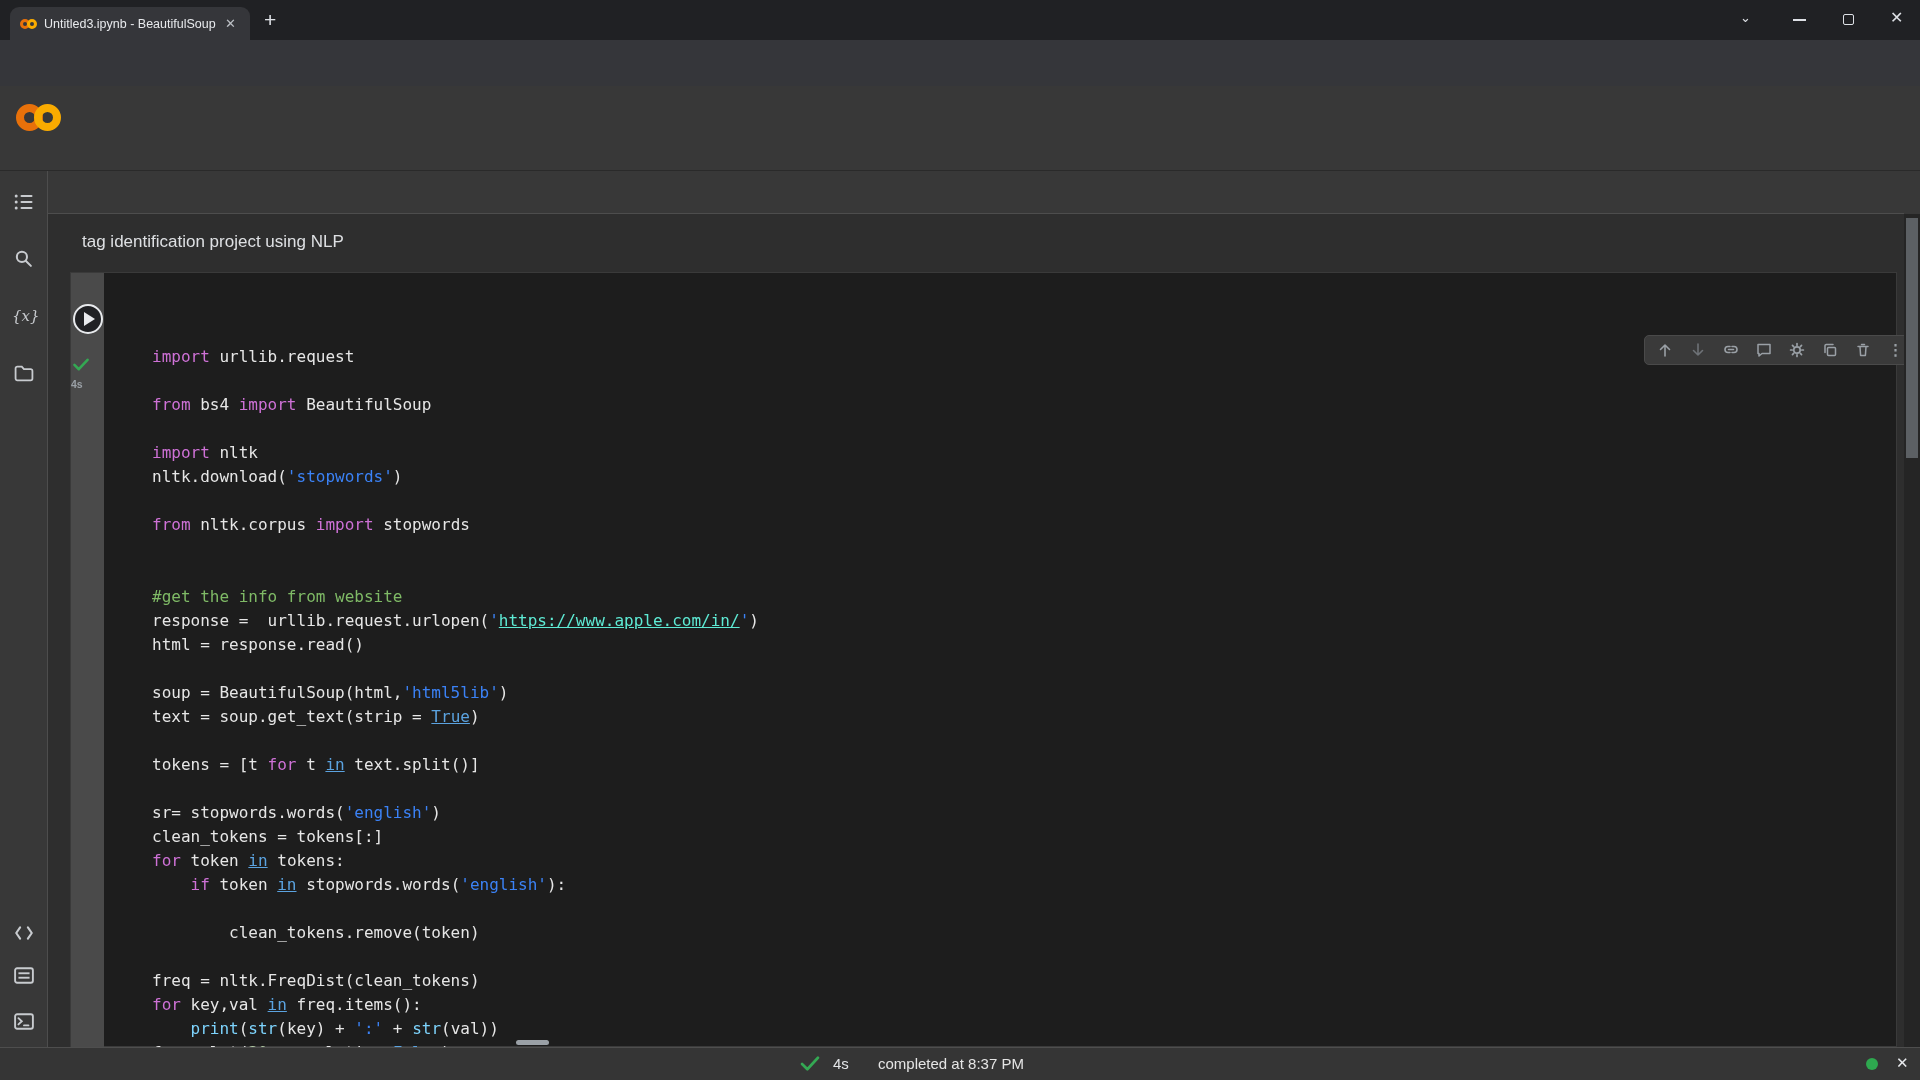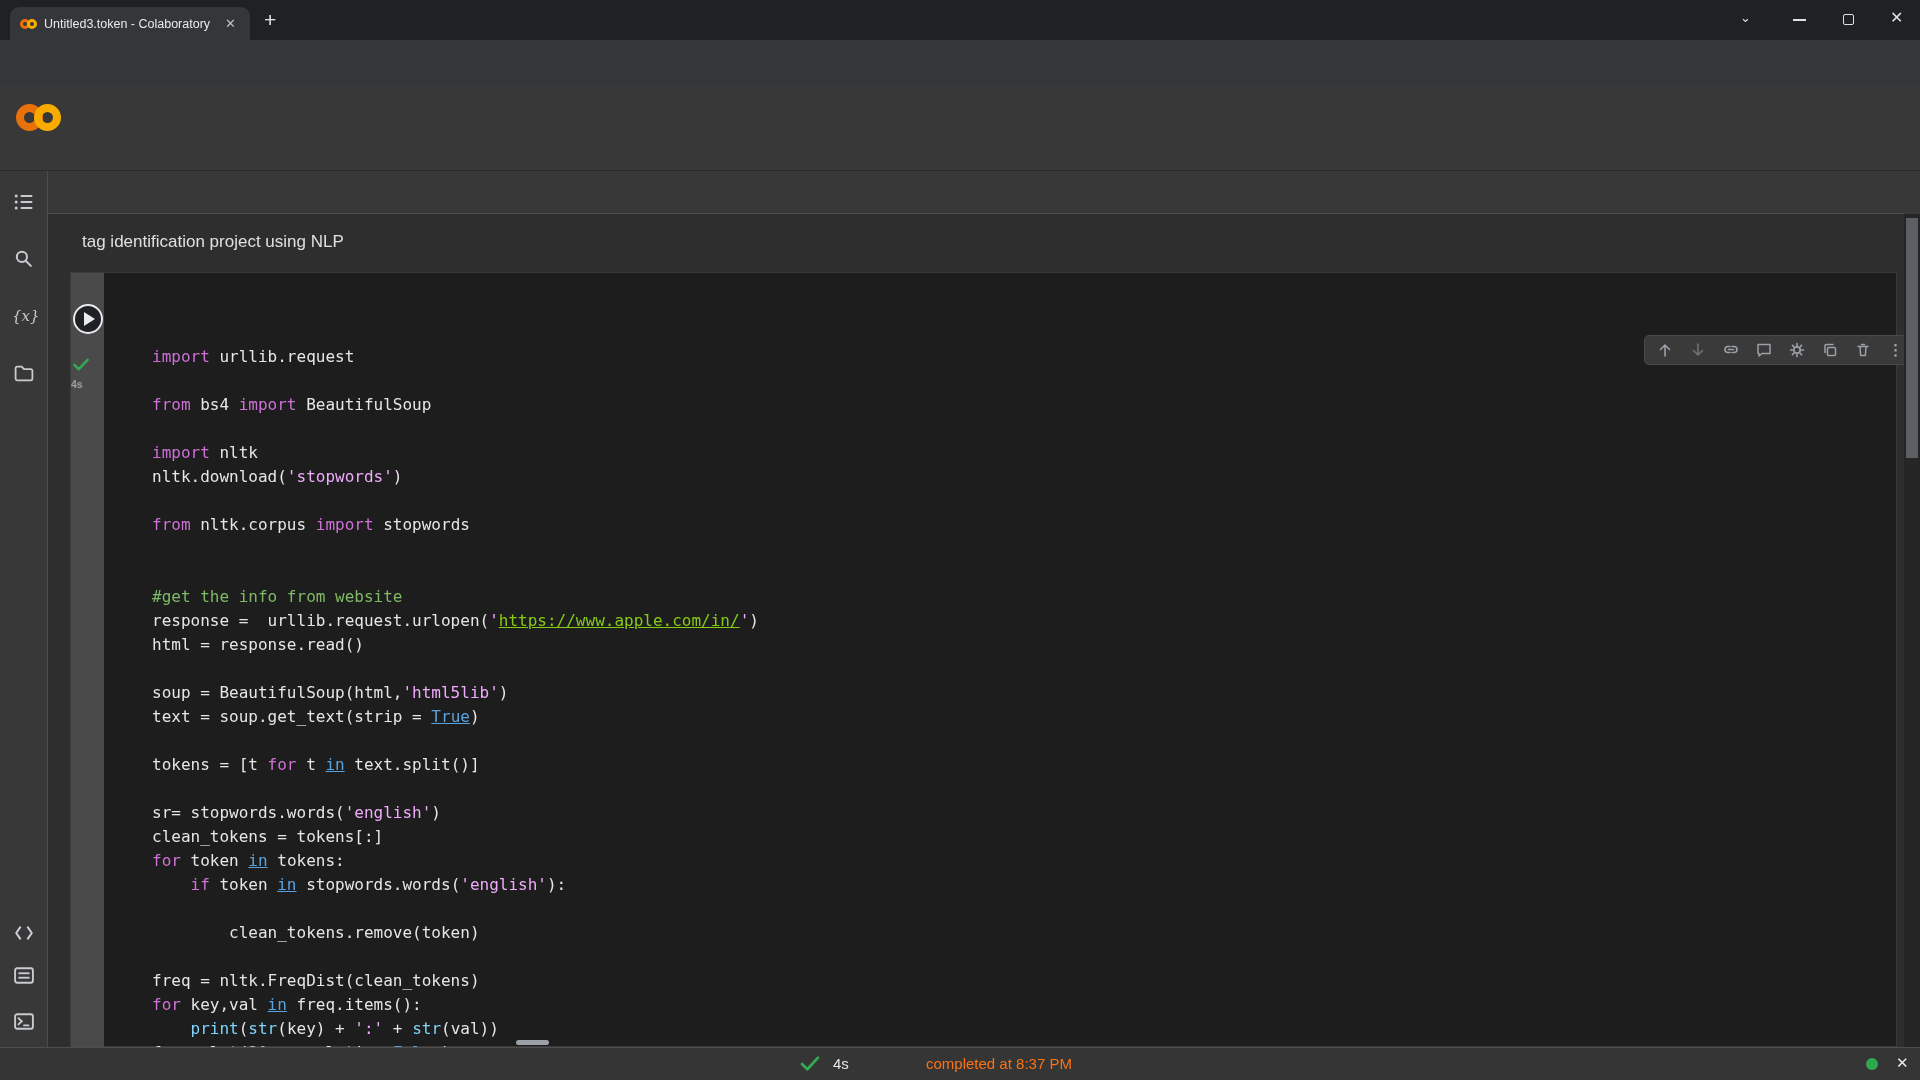--- a/index.html
+++ b/index.html
@@ -101,56 +101,56 @@
   #run-btn { left:2px; top:31px; width:30px; height:30px; border-radius:50%; background:#202124;
              border:2px solid #e8eaed; }
   #run-btn::after { content:""; position:absolute; left:9px; top:6px; width:0; height:0;
                     border-left:11px solid #e8eaed; border-top:7px solid transparent; border-bottom:7px solid transparent; }
   #exec-badge { left:2px; top:85px; }
   #exec-time { left:0px; top:105px; color:#9aa0a6; font-size:10.5px; font-weight:bold; }
   #code-pre { left:81px; top:72px; font-family:"DejaVu Sans Mono", monospace; font-size:16px;
               line-height:24px; white-space:pre; }
   .tk-kw  { color:#ce71d6; }
   .tk-kw2 { color:#5ba3e0;text-decoration:underline; }
-  .tk-str { color:#f0abfc; }
-  .tk-strl{ color:#84cc16; text-decoration:underline; }
+  .tk-str { color:#3b82f6; }
+  .tk-strl{ color:#5eead4; text-decoration:underline; }
   .tk-cm  { color:#7fba66; }
   .tk-fn  { color:#7dd3fc; }
   .tk-num { color:#b5cea8; }
   .tk-pl  { color:#e6e6e6; }
 
   #cell-toolbar { left:1573px; top:62px; height:30px; display:flex; align-items:center; gap:17px;
                   background:#3a3a3a; border:1px solid #4a4a4a; border-radius:5px; padding:0 12px; }
   #more-vert { color:#9aa0a6; font-size:15px; font-weight:bold; }
 
   
   #v-scroll-track { left:1904px; top:214px; width:16px; height:833px; background:#252525; }
   #v-scroll-thumb { left:1906px; top:218px; width:12px; height:240px; background:#5c6064; }
   #h-scroll-thumb { left:516px; top:1040px; width:33px; height:5px; background:#9aa0a6; border-radius:2.5px; }
 
   
   #statusbar { left:0; top:1047px; width:1920px; height:33px; background:#353535; border-top:1px solid #4e4e4e; }
   #status-check { left:800px; top:8px; }
   #status-time { left:833px; top:7px; color:#e3e5e8; font-size:15px; }
-  #status-msg { left:878px; top:7px; color:#f97316; font-size:15px;margin-left:48px; }
+  #status-msg { left:878px; top:7px; color:#e5e5e5; font-size:15px; }
   #kernel-dot { left:1866px; top:10px; width:12px; height:12px; border-radius:50%; background:#2ea84f; }
   #status-close { left:1896px; top:6px; color:#e8eaed; font-size:15px; }
 </style>
 </head>
 <body>
 
 <div id="stage">
 
   <div id="tabstrip" class="abs">
     <div id="tab" class="abs">
       <div id="tab-logo" class="co-logo">
         <span class="co-ring r1"></span>
           <span class="co-ring r2"></span>
       </div>
-      <span id="tab-title">Untitled3.token - Colaboratory</span>
+      <span id="tab-title">Untitled3.ipynb - BeautifulSoup</span>
       <span class="tab-close">✕</span>
     </div>
     <span id="new-tab" class="abs">+</span>
     <span id="tab-search" class="abs">⌄</span>
     <div id="win-min" class="abs"></div>
     <div id="win-max" class="abs"></div>
     <span id="win-close" class="abs">✕</span>
   </div>
 
   <div id="browser-toolbar" class="abs">

